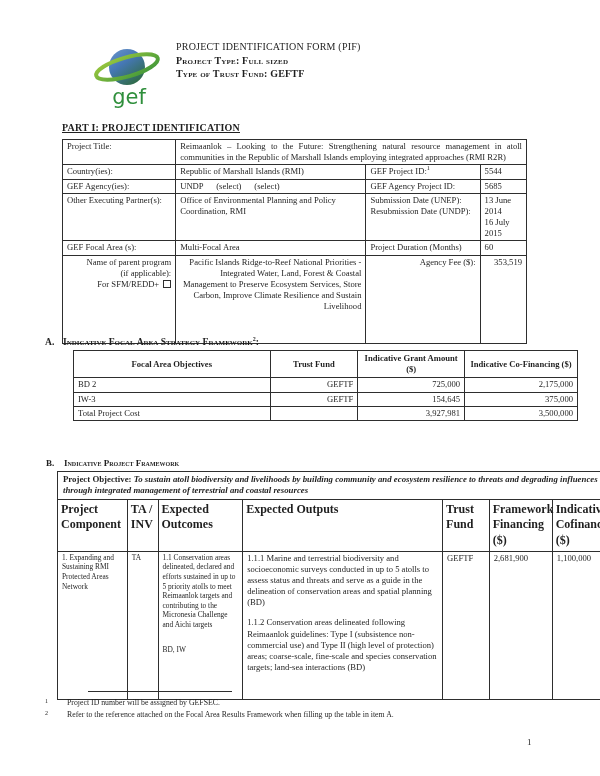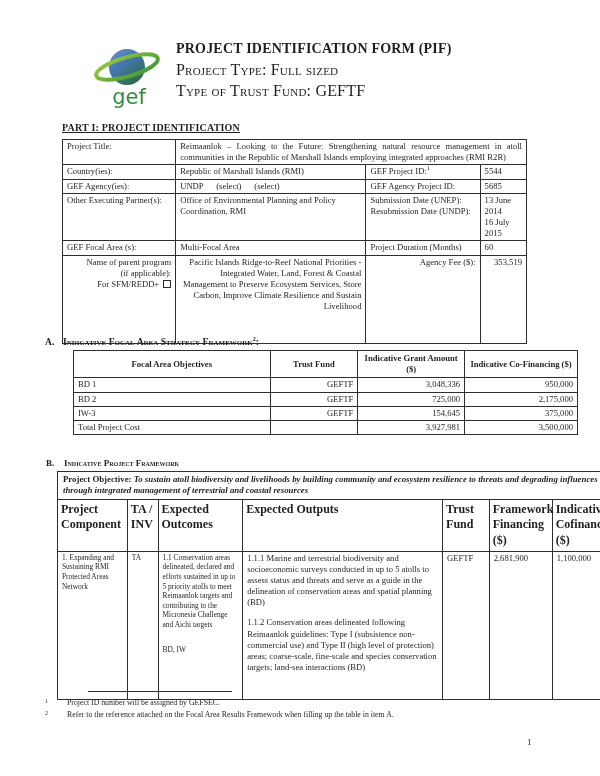--- a/index.html
+++ b/index.html
@@ -9,22 +9,22 @@
     width: 600px; height: 776px;
     margin: 0 auto;
     background: #ffffff;
     font-family: "Liberation Serif", serif;
     color: #1f1f1f;
     overflow: hidden;
   }
   
   .logo-wrap { position: absolute; left: 84px; top: 44px; width: 90px; height: 70px; }
   .header-block { position: absolute; left: 176px; top: 40px; line-height: 1.35; }
-  .header-line1 { font-weight: bold; font-size: 14px; letter-spacing: .2px; }
-  .header-line   { font-weight: normal; font-size: 16px; font-variant: small-caps; letter-spacing: .2px; }
+  .header-line1 { font-weight: normal; font-size: 10px; letter-spacing: .2px; }
+  .header-line   { font-weight: bold; font-size: 10px; font-variant: small-caps; letter-spacing: .2px; }
   .part1-heading {
     position: absolute; left: 62px; top: 122px;
     font-weight: bold; font-size: 10px; text-decoration: underline; letter-spacing: .2px;
   }
   
   table { border-collapse: collapse; table-layout: fixed; width: 100%; }
   td { border: 1px solid #2e2e2e; vertical-align: top; padding: 1px 4px; font-size: 8.6px; line-height: 1.3; }
   .pre { white-space: pre-wrap; }
   .b { font-weight: bold; }
   .i { font-style: italic; }
@@ -169,26 +169,20 @@
         <col class="c4">
       </colgroup>
     <tbody>
         <tr>
       <td class="hdr">Focal Area Objectives</td>
       <td class="hdr">Trust Fund</td>
       <td class="hdr">Indicative Grant Amount ($)</td>
       <td class="hdr">Indicative Co-Financing ($)</td>
     </tr>
     <tr>
-      <td>BD 1</td>
-      <td class="rgt">GEFTF</td>
-      <td class="rgt">3,048,336</td>
-      <td class="rgt">950,000</td>
-    </tr>
-    <tr>
       <td>BD 2</td>
       <td class="rgt">GEFTF</td>
       <td class="rgt">725,000</td>
       <td class="rgt">2,175,000</td>
     </tr>
     <tr>
       <td>IW-3</td>
       <td class="rgt">GEFTF</td>
       <td class="rgt">154,645</td>
       <td class="rgt">375,000</td>

